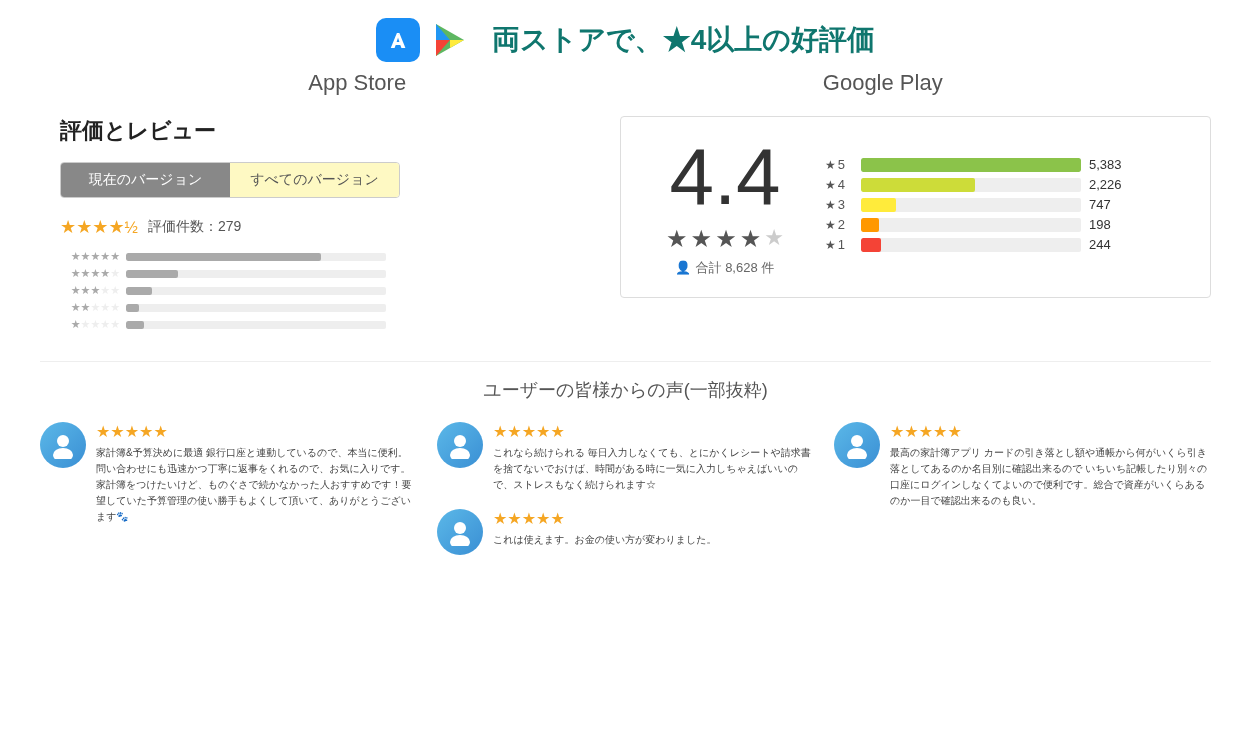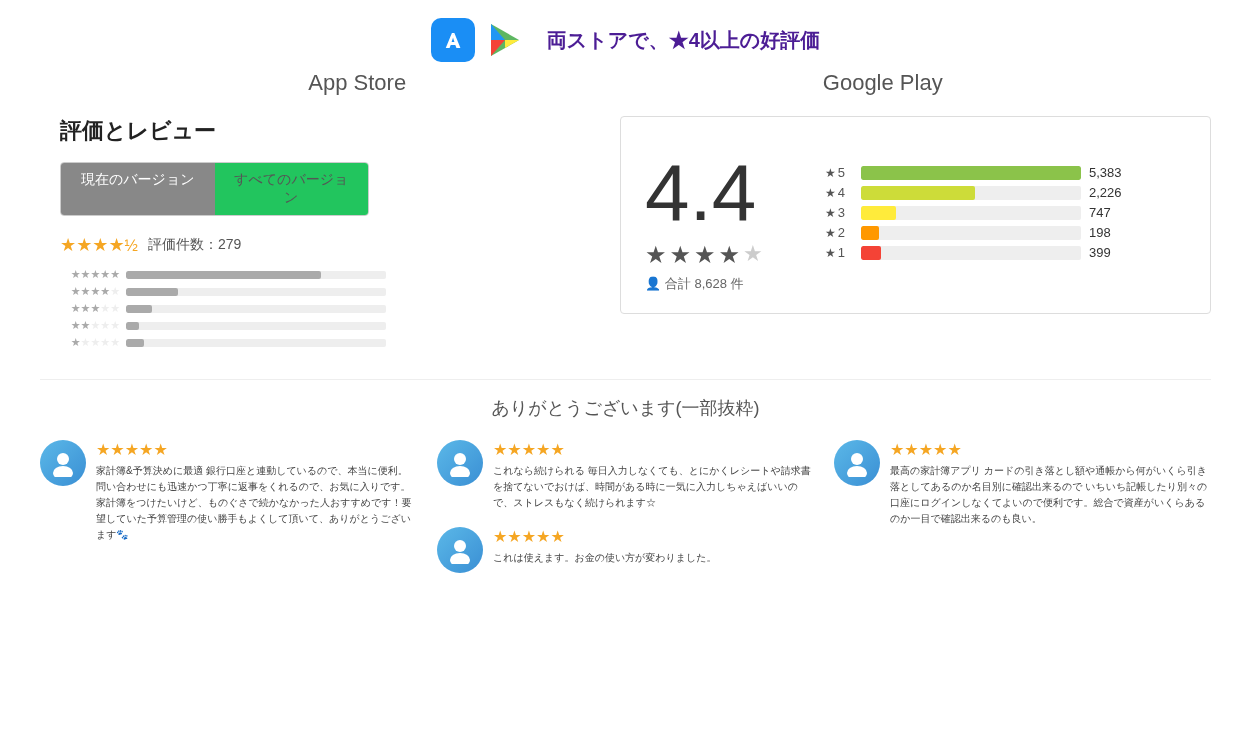--- a/index.html
+++ b/index.html
@@ -30,23 +30,23 @@
       width: 44px;
       height: 44px;
     }
 
     .googleplay-icon {
       width: 44px;
       height: 44px;
     }
 
     .header-title {
-      font-size: 20px;
+      font-size: 28px;
       font-weight: bold;
-      color: #4c1d95;
+      color: #0f766e;
       margin-left: 10px;
     }
 
     .store-labels {
       display: flex;
       justify-content: space-around;
       padding: 0 40px;
       margin-bottom: 10px;
     }
 
@@ -77,41 +77,41 @@
     .review-heading {
       font-size: 22px;
       font-weight: bold;
       color: #222;
       margin-bottom: 16px;
     }
 
     .version-tabs {
       display: flex;
       margin-bottom: 18px;
-      width: 309px;
+      width: 340px;
       border: 1px solid #ccc;
       border-radius: 4px;
       overflow: hidden;
     }
 
     .version-tab {
       flex: 1;
       padding: 8px 14px;
       text-align: center;
       font-size: 14px;
       cursor: pointer;
     }
 
     .version-tab.active {
       background: #888;
       color: #fff;
     }
 
     .version-tab.inactive {
-      background: #22c55e;
+      background: #fef9c3;
       color: #555;
     }
 
     .rating-summary {
       display: flex;
       align-items: center;
       margin-bottom: 12px;
     }
 
     .stars-display {
@@ -168,22 +168,22 @@
       border-radius: 4px;
       padding: 20px 24px;
       display: flex;
       gap: 20px;
       align-items: center;
     }
 
     .gp-score-area {
       display: flex;
       flex-direction: column;
+      align-items: center;
       min-width: 160px;
-      margin-top: 16px;
     }
 
     .gp-big-score {
       font-size: 80px;
       font-weight: 300;
       color: #333;
       line-height: 1;
       font-family: "Helvetica Neue", Arial, sans-serif;
     }
 
@@ -464,32 +464,32 @@
             <div class="gp-bar-fill" style="width:8%;background:#ff9800;"></div>
           </div>
           <span class="gp-bar-count">198</span>
         </div>
 
         <div class="gp-bar-row">
           <span class="gp-bar-label"><span class="gp-bar-star">★</span> 1</span>
           <div class="gp-bar-container" style="width:220px">
             <div class="gp-bar-fill" style="width:9%;background:#f44336;"></div>
           </div>
-          <span class="gp-bar-count">399</span>
+          <span class="gp-bar-count">244</span>
         </div>
       </div>
 
     </div>
   </div>
 </div>
 
 <hr class="divider-line" style="margin-top:16px;">
 
 <div class="voices-section">
-  <div class="voices-heading">ありがとうございます(一部抜粋)</div>
+  <div class="voices-heading">ユーザーの皆様からの声(一部抜粋)</div>
 
   <div class="voices-grid">
 
     <div class="voice-card">
       <div class="voice-top">
         <div class="voice-avatar">
           <svg viewBox="0 0 28 28" fill="white" xmlns="http://www.w3.org/2000/svg">
             <circle cx="14" cy="10" r="6"></circle>
             <ellipse cx="14" cy="24" rx="10" ry="7"></ellipse>
           </svg>

